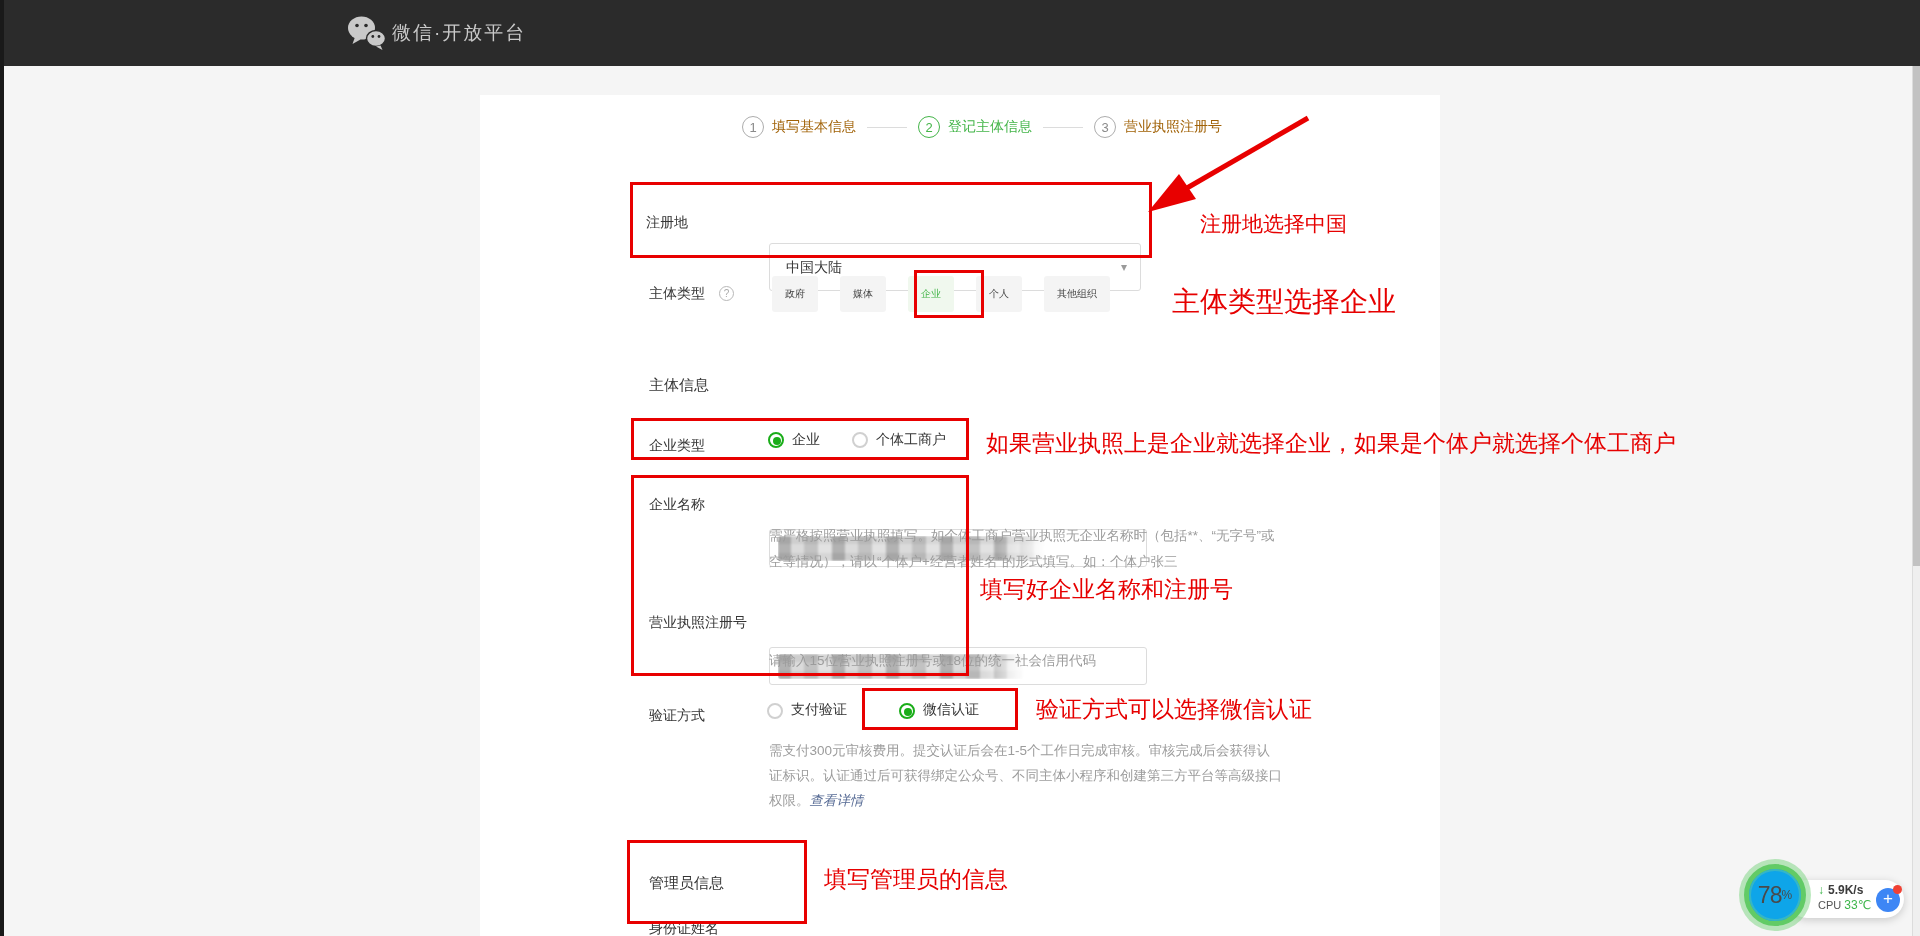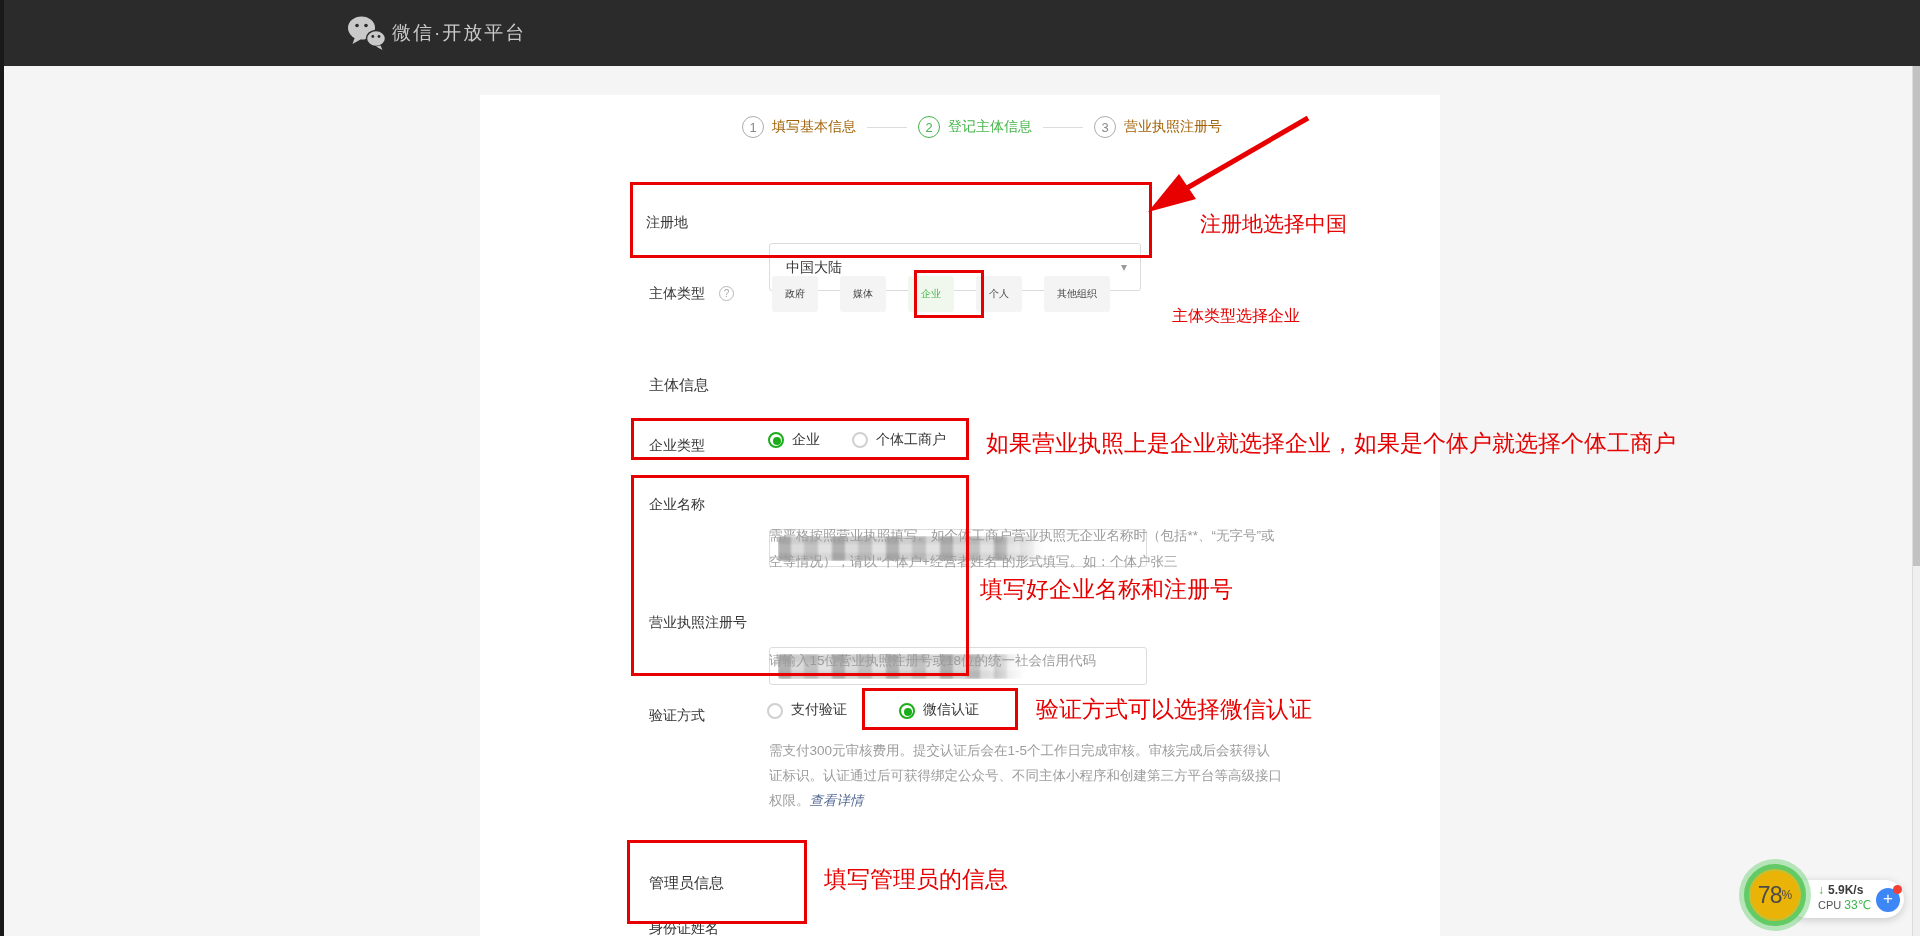--- a/index.html
+++ b/index.html
@@ -78,21 +78,21 @@
   #arrow-overlay { left:0; top:0; width:1920px; height:936px; pointer-events:none; z-index:31; }
 
   
   #widget { left:1744px; top:860px; width:170px; height:76px; z-index:60; }
   #w-pill { position:absolute; left:44px; top:20px; width:116px; height:38px; background:#fff; border-radius:19px;
     box-shadow:0 2px 8px rgba(0,0,0,.18); padding:3px 26px 0 30px; }
   .w-line1 { font-size:12px; color:#3c3c3c; font-weight:bold; display:flex; align-items:center; gap:4px; }
   .w-down { color:#3cb54a; font-size:12px; font-weight:bold; }
   .w-line2 { font-size:11px; color:#555; margin-top:1px; }
   .w-temp { color:#3cb54a; font-size:12px; }
-  #w-circle { position:absolute; left:0; top:4px; width:62px; height:62px; background:#eab308; border-radius:50%;
+  #w-circle { position:absolute; left:0; top:4px; width:62px; height:62px; background:#0ea5e9; border-radius:50%;
     border:5px solid #62cb66; box-shadow:0 0 0 5px rgba(130,214,134,.55), inset 0 0 0 2px rgba(130,214,134,.35);
     display:flex; align-items:center; justify-content:center; }
   #w-circle .pct { font-size:23px; color:#4a4a4a; letter-spacing:-1px; }
   #w-circle .pct-sign { font-size:12px; color:#4a4a4a; }
   #w-plus { position:absolute; left:1876px; top:888px; width:24px; height:24px; background:#3d86f5; border-radius:50%;
     color:#fff; font-size:17px; line-height:22px; text-align:center; z-index:61; }
   #w-dot { position:absolute; left:1893px; top:885px; width:9px; height:9px; background:#f04134; border-radius:50%; z-index:62; }
 </style>
 </head>
 <body>
@@ -197,21 +197,21 @@
   </div>
 
   <div class="abs redbox" style="left:630px; top:182px; width:522px; height:76px;"></div>
   <div class="abs redbox" style="left:914px; top:270px; width:70px; height:48px;"></div>
   <div class="abs redbox" style="left:631px; top:418px; width:338px; height:42px;"></div>
   <div class="abs redbox" style="left:631px; top:475px; width:338px; height:201px;"></div>
   <div class="abs redbox" style="left:862px; top:688px; width:156px; height:42px;"></div>
   <div class="abs redbox" style="left:627px; top:840px; width:180px; height:84px;"></div>
 
   <div class="abs ann" style="left:1200px; top:210px; font-size:21px;">注册地选择中国</div>
-  <div class="abs ann" style="left:1172px; top:283px; font-size:16px;margin-top:23px;">主体类型选择企业</div>
+  <div class="abs ann" style="left:1172px; top:283px; font-size:28px;">主体类型选择企业</div>
   <div class="abs ann" style="left:986px; top:428px; font-size:23px;">如果营业执照上是企业就选择企业，如果是个体户就选择个体工商户</div>
   <div class="abs ann" style="left:980px; top:574px; font-size:23px;">填写好企业名称和注册号</div>
   <div class="abs ann" style="left:1036px; top:694px; font-size:23px;">验证方式可以选择微信认证</div>
   <div class="abs ann" style="left:824px; top:864px; font-size:23px;">填写管理员的信息</div>
 
   <svg id="arrow-overlay" class="abs">
     <line x1="1308" y1="118" x2="1187" y2="188" stroke="#e80000" stroke-width="5"></line>
     <polygon points="1148,212 1196,199 1179,174" fill="#e80000"></polygon>
   </svg>
 

